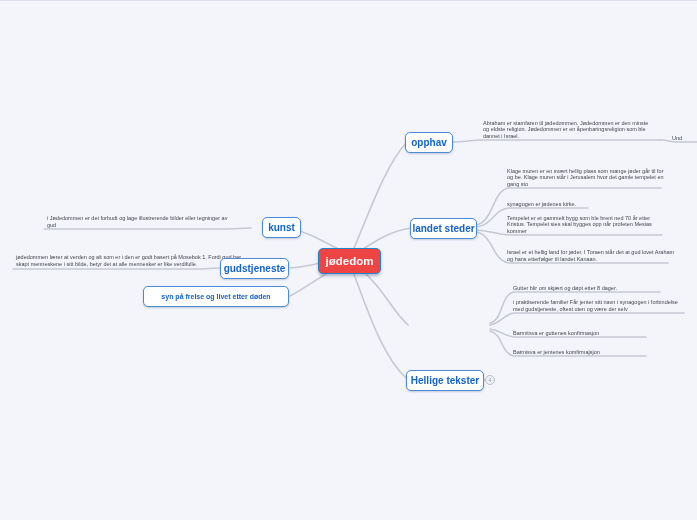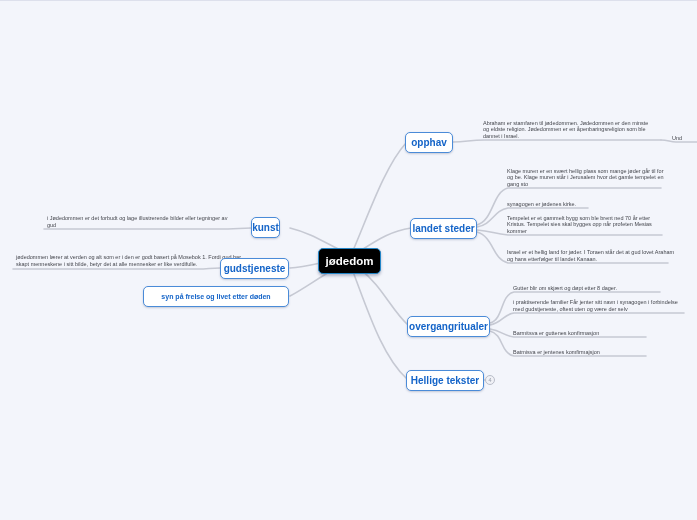--- a/index.html
+++ b/index.html
@@ -22,21 +22,21 @@
     border:1.5px solid #4a8bd8;
     border-radius:5px;
     color:#1464c8;
     font-weight:bold;
     font-size:10px;
     white-space:nowrap;
     box-shadow:0 1px 2px rgba(60,70,110,0.25);
     cursor:pointer;
   }
   .node.root {
-    background:#000000;
+    background:#ef4444;
     border:1px solid #2386c8;
     color:#ffffff;
     font-size:11.5px;
     border-radius:5px;
     box-shadow:0 2px 3px rgba(60,70,110,0.35);
   }
   .node.small-label { font-size:7px; }
 
   .note {
     position:absolute; z-index:2;
@@ -94,27 +94,26 @@
 
     <path d="M 220 267 C 210 267 208 268 198 268 L 13 268"></path>
   </svg>
 
   <div class="node root" style="left:318px; top:247px; width:63px; height:26px;">jødedom</div>
 
   <div class="node" style="left:405px; top:131px; width:48px; height:21px;">opphav</div>
 
   <div class="node" style="left:410px; top:217px; width:67px; height:21px;">landet steder</div>
 
-  <div class="node" style="left:407px; top:315px; width:83px; height:21px;">overgangritualer</div>
 
   <div class="node" style="left:406px; top:369px; width:78px; height:21px;">Hellige tekster</div>
 
   <div class="collapse-badge" style="left:485px; top:374px;">4</div>
 
-  <div class="node" style="left:251px; top:216px; width:29px; height:21px;">kunst</div>
+  <div class="node" style="left:262px; top:216px; width:39px; height:21px;">kunst</div>
 
   <div class="node" style="left:220px; top:257px; width:69px; height:21px;">gudstjeneste</div>
 
   <div class="node small-label" style="left:143px; top:285px; width:146px; height:21px;">syn på frelse og livet etter døden</div>
 
   <div class="note" style="left:483px; bottom:382px; width:172px;">Abraham er stamfaren til jødedommen. Jødedommen er den minste og eldste religion. Jødedommen er en åpenbaringsreligion som ble dannet i Israel.</div>
 
   <div class="note nw" style="left:672px; bottom:380px;">Und</div>
 
   <div class="note" style="left:507px; bottom:334px; width:162px;">Klage muren er en svært hellig plass som mange jøder går til for og be. Klage muren står i Jerusalem hvor det gamle tempelet en gang sto</div>

